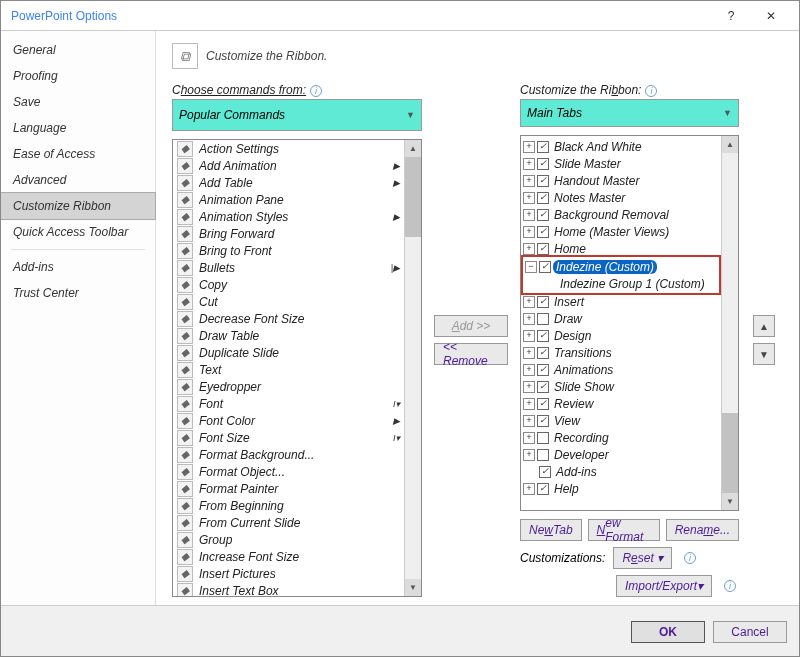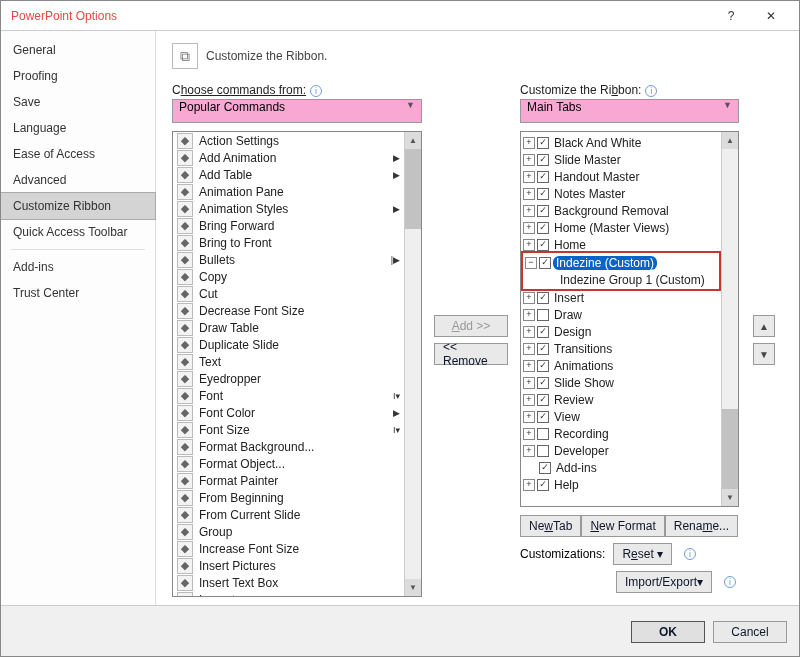--- a/index.html
+++ b/index.html
@@ -1,38 +1,38 @@
 <!DOCTYPE html>
 <html><head>
 <meta charset="utf-8">
 <style>
   * { box-sizing: border-box; margin: 0; padding: 0; font-family: "Segoe UI", Tahoma, sans-serif; font-size: 12px; }
   body { background: #fff; width: 800px; height: 657px; overflow: hidden; border: 1px solid #888; }
   .titlebar { height: 30px; border-bottom: 1px solid #ccc; display: flex; align-items: center; padding: 0 8px 0 10px; }
-  .titlebar .title { flex: 1; color: #ef4444; }
+  .titlebar .title { flex: 1; color: #3b82f6; }
   .titlebar .tb-btn { width: 40px; height: 28px; display: flex; align-items: center; justify-content: center; color: #333; cursor: pointer; }
-  .content { display: flex; height: 574px; }
+  .content { display: flex; height: 574px; font-style: italic; }
   .sidebar { width: 155px; border-right: 1px solid #ddd; background: #fdfdfd; padding-top: 6px; }
   .side-item { padding: 6px 12px; color: #333; cursor: pointer; }
   .side-item.selected { background: #d4d4d4; border: 1px solid #aaa; margin: -1px; }
   .side-sep { height: 1px; background: #e0e0e0; margin: 4px 10px; }
   .main { flex: 1; padding: 12px 20px 8px 16px; display: flex; flex-direction: column; }
   .heading-row { display: flex; align-items: center; gap: 8px; margin-bottom: 14px; }
   .heading-row .h-icon { width: 26px; height: 26px; border: 1px solid #bbb; display:flex; align-items:center; justify-content:center; color:#777; font-size:14px;}
   .heading-row .h-text { font-size: 12px; color: #444; }
   .cols { display: flex; gap: 10px; flex: 1; min-height: 0; align-items: stretch;}
   .col-left, .col-right { display: flex; flex-direction: column; }
   .col-left { width: 250px; }
   .col-right { flex: 1; }
   .col-mid { width: 78px; display: flex; flex-direction: column; align-items: center; justify-content: center; gap: 6px; padding: 0 2px; }
   .col-arrows { width: 30px; display:flex; flex-direction:column; align-items:center; justify-content:center; gap:6px;}
   .lbl { margin-bottom: 2px; color: #222; }
   .lbl .u { text-decoration: underline; }
   .info { display:inline-block; width:12px; height:12px; border:1px solid #6aa0d8; border-radius:50%; color:#6aa0d8; font-size:9px; line-height:10px; text-align:center; margin-left:4px; vertical-align:middle;}
-  .dropdown { height: 24px; border: 1px solid #999; background: #f9a8d4; display: flex; padding: 0 6px; justify-content: space-between; cursor: pointer; margin-bottom: 8px;}
+  .dropdown { height: 32px; border: 1px solid #999; background: #5eead4; display: flex; align-items: center; padding: 0 6px; justify-content: space-between; cursor: pointer; margin-bottom: 8px;}
   .dropdown .dd-arrow { font-size: 9px; color: #555; }
   .listbox { flex: 1; border: 1px solid #888; display: flex; min-height: 0; }
   .list-inner { flex: 1; overflow-y: hidden; background: #fff; }
   .scrollbar { width: 17px; background: #efefef; border-left: 1px solid #ccc; display:flex; flex-direction:column;}
   .sb-btn { height: 17px; background:#dcdcdc; display:flex; align-items:center; justify-content:center; font-size:8px; color:#555;}
   .sb-thumb { flex:0 0 80px; background:#c2c2c2; margin:0;}
   .sb-track { flex:1; }
   .cmd-row { display: flex; align-items: center; height: 17px; padding: 0 4px; gap: 6px; color: #222;}
   .cmd-icon { width: 16px; height: 16px; display:flex; align-items:center; justify-content:center; font-size:11px; color:#666; border:1px solid transparent;}
   .cmd-icon.boxed { border:1px solid #bbb; background:#f3f3f3;}
@@ -40,26 +40,26 @@
   .cmd-sub { width: 10px; font-size: 9px; color: #333; text-align:right;}
   .tree-row { display: flex; align-items: center; height: 17px; padding: 0 2px; gap: 2px; color: #222; cursor:pointer;}
   .expander { width: 12px; height: 12px; border: 1px solid #888; display:flex; align-items:center; justify-content:center; font-size:9px; line-height:1; color:#333; background:#fff;}
   .tree-cb { width: 12px; height: 12px; border: 1px solid #666; display:flex; align-items:center; justify-content:center; font-size:9px; line-height:1; }
   .tree-cb.checked::after { content:"✓"; color:#333; }
   .tree-label { padding: 0 3px; white-space: nowrap;}
   .tree-row.selected .tree-label { background:#0a64c8; color:#fff;border-radius:6px; }
   .tree-row.indent1 { padding-left: 18px; }
   .tree-row.indent2 { padding-left: 34px; }
   .redbox { border: 2px solid #c0392b; padding: 1px 0; margin: -2px 0;}
-  .btn { border: 1px solid #999; background: #e9e9e9; padding: 2px 8px; cursor: pointer; color: #0f172a; height: 22px; display:inline-flex; align-items:center; justify-content:center;}
+  .btn { border: 1px solid #999; background: #e9e9e9; padding: 2px 8px; cursor: pointer; color: #4c1d95; height: 22px; display:inline-flex; align-items:center; justify-content:center;}
   .btn.disabled { color: #999; cursor: default;}
   .btn .u { text-decoration: underline; }
   .sq-btn { width:22px; height:22px; border:1px solid #999; background:#e9e9e9; display:flex; align-items:center; justify-content:center; font-size:10px; color:#444; cursor:pointer;}
   .below-tree { margin-top: 8px; display:flex; flex-direction:column; gap:6px;}
-  .row-btns { display:flex; gap:0; }
+  .row-btns { display:flex; gap:6px; }
   .row-label-btn { display:flex; align-items:center; gap:8px; }
   .footer { height: 52px; background:#f0f0f0; border-top:1px solid #ccc; display:flex; align-items:center; justify-content:flex-end; gap:8px; padding:0 12px;}
   .footer .btn { min-width:74px; justify-content:center;}
   .footer .ok { background:#e0e0e0; border:1px solid #555;font-weight:bold;}
 </style>
 </head>
 <body>
 
 <div class="titlebar">
   <div class="title">PowerPoint Options</div>

